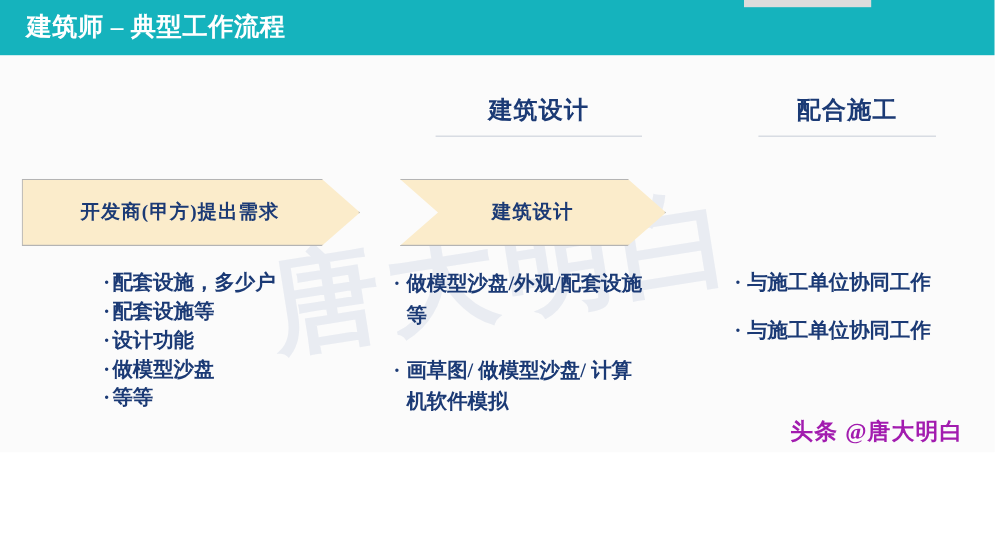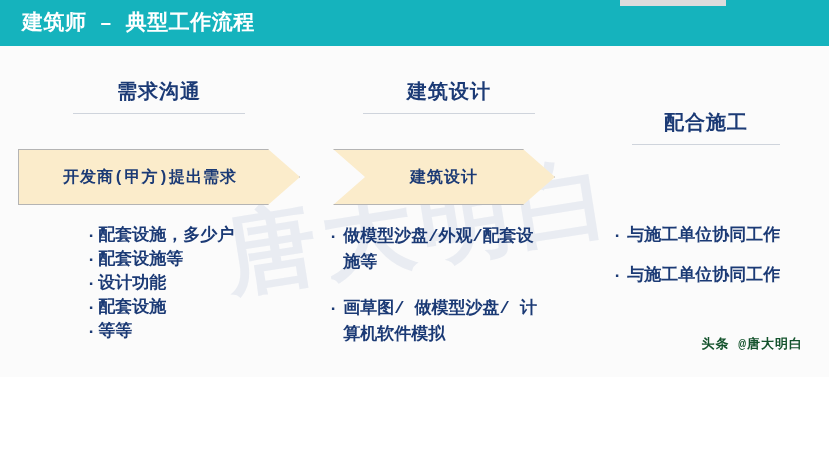--- a/index.html
+++ b/index.html
@@ -6,21 +6,21 @@
     margin: 0;
     padding: 0;
     background: #ffffff;
   }
   #slide {
     position: relative;
     width: 829px;
     height: 377px;
     background: #fbfbfb;
     overflow: hidden;
-    font-family: Liberation Mono, monospace;
+    font-family: Liberation Serif, serif;
     -webkit-font-smoothing: antialiased;
   }
 
   
   .header-bar {
     position: absolute;
     left: 0;
     top: 0;
     width: 829px;
     height: 46px;
@@ -58,36 +58,36 @@
     white-space: nowrap;
     transform: rotate(-9deg);
     transform-origin: left top;
     pointer-events: none;
     user-select: none;
     opacity: .95;
   }
   .watermark-footer {
     position: absolute;
     right: 26px;
-    bottom: 24px;
-    font-size: 13px;
-    font-weight: bold;
-    color: #14532d;
+    bottom: 4px;
+    font-size: 19px;
+    font-weight: bold;
+    color: #a21caf;
     white-space: nowrap;
     letter-spacing: 1px;
   }
 
   
   .col {
     position: absolute;
     top: 78px;
   }
   .col-1 { left: 14px;  width: 290px; }
   .col-2 { left: 318px; width: 262px; }
-  .col-3 { left: 592px; width: 228px; margin-top: 31px; }
+  .col-3 { left: 592px; width: 228px; }
 
   .col-title {
     text-align: center;
     font-size: 20px;
     font-weight: bold;
     color: #1b3a75;
     letter-spacing: 1px;
     white-space: nowrap;
   }
   .col-rule {
@@ -177,24 +177,20 @@
 <body>
 
 <div id="slide">
 
   <div class="header-bar"></div>
   <div class="header-topstrip"></div>
   <div class="header-title">建筑师 – 典型工作流程</div>
 
   <div class="watermark-center">唐大明白</div>
 
-  <div class="col col-1">
-    <div class="col-title">需求沟通</div>
-    <div class="col-rule"></div>
-  </div>
   <div class="col col-2">
     <div class="col-title">建筑设计</div>
     <div class="col-rule"></div>
   </div>
   <div class="col col-3">
     <div class="col-title">配合施工</div>
     <div class="col-rule"></div>
   </div>
 
   <div class="chev-wrap chev-1">
@@ -216,21 +212,21 @@
     <div class="bullet">
       <span class="bullet-dot">·</span>
       <span class="bullet-text">配套设施等</span>
     </div>
     <div class="bullet">
       <span class="bullet-dot">·</span>
       <span class="bullet-text">设计功能</span>
     </div>
     <div class="bullet">
       <span class="bullet-dot">·</span>
-      <span class="bullet-text">配套设施</span>
+      <span class="bullet-text">做模型沙盘</span>
     </div>
     <div class="bullet">
       <span class="bullet-dot">·</span>
       <span class="bullet-text">等等</span>
     </div>
   </div>
 
   <div class="bullets bullets-2">
     <div class="bullet">
       <span class="bullet-dot">·</span>

